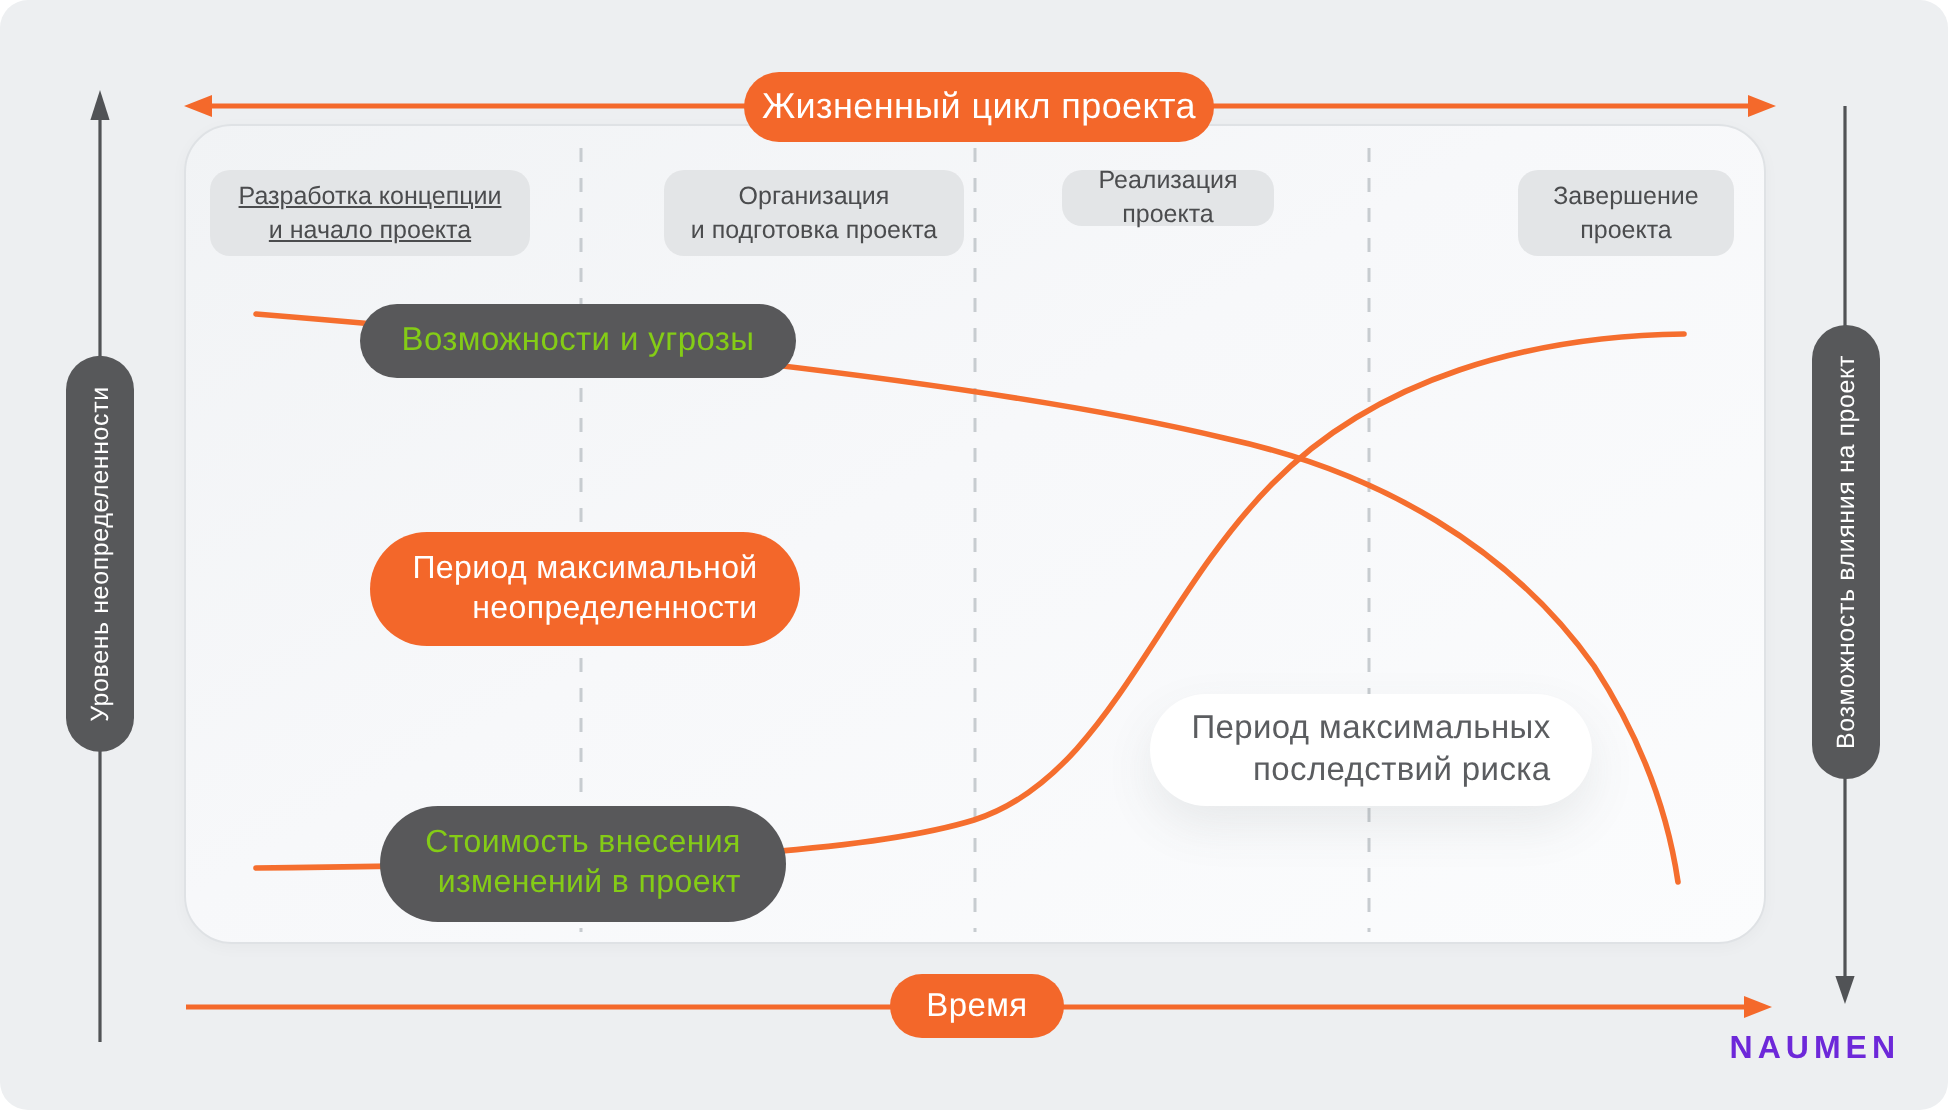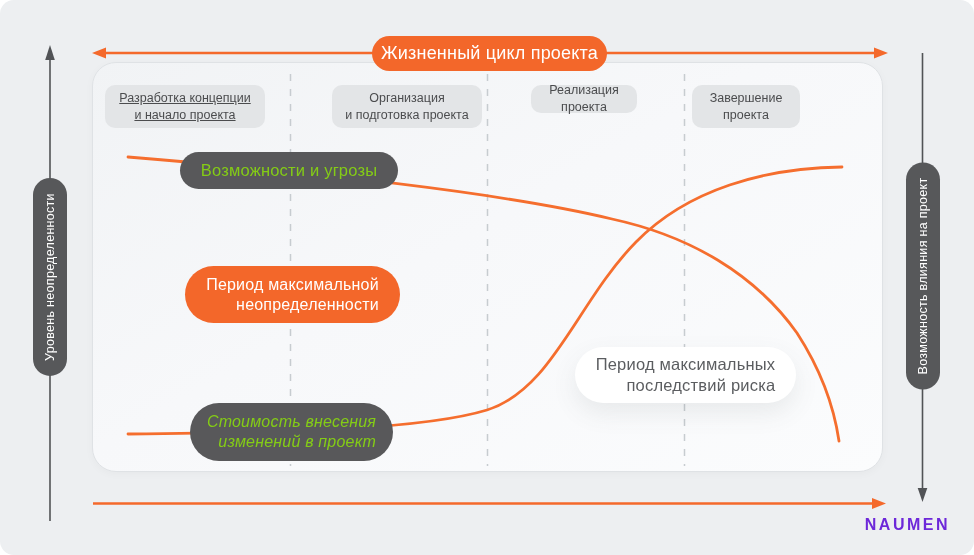--- a/index.html
+++ b/index.html
@@ -17,33 +17,33 @@
   .layer{position:absolute;left:0;top:0;}
   .phase{
     position:absolute;background:#e3e5e7;border-radius:10px;
     color:#4b4c4e;font-size:12.5px;line-height:1.35;
     display:flex;align-items:center;justify-content:center;
     text-align:center;white-space:pre-line;
   }
   .phase-1{left:105px;top:85px;width:160px;height:43px;text-decoration:underline;}
   .phase-2{left:308px;top:85px;width:150px;height:43px;margin-left:24px;}
   .phase-3{left:531px;top:85px;width:106px;height:28px;}
-  .phase-4{left:692px;top:85px;width:108px;height:43px;}
+  .phase-4{left:759px;top:85px;width:108px;height:43px;}
   .pill{
     position:absolute;display:flex;align-items:center;justify-content:center;
     text-align:right;border-radius:999px;white-space:pre-line;line-height:1.25;
     letter-spacing:0.2px;
   }
   .pill-dark{background:#58585a;color:#84cc16;}
   .pill-orange{background:#f3672a;color:#ffffff;}
   .pill-white{background:#ffffff;color:#5b5d60;box-shadow:0 10px 24px rgba(80,85,92,0.10);}
   .pill-lifecycle{left:372px;top:36px;width:235px;height:35px;font-size:18px;}
   .pill-opportunities{left:180px;top:152px;width:218px;height:37px;font-size:16.5px;}
   .pill-uncertainty{left:185px;top:266px;width:215px;height:57px;font-size:16px;}
-  .pill-cost{left:190px;top:403px;width:203px;height:58px;font-size:16px;font-style:italic;}
+  .pill-cost{left:190px;top:403px;width:203px;height:58px;font-size:16px;}
   .pill-risk{left:575px;top:347px;width:221px;height:56px;font-size:16.5px;}
   .pill-time{left:445px;top:487px;width:87px;height:32px;font-size:16.5px;}
   .vpill{
     position:absolute;background:#57585a;color:#ffffff;border-radius:999px;
     padding:10px 15px;font-size:12.5px;white-space:nowrap;letter-spacing:0.3px;
     transform:translate(-50%,-50%) rotate(-90deg);
   }
   .vpill-left{left:50px;top:277px;}
   .vpill-right{left:923px;top:276px;}
   .brand{
@@ -87,20 +87,21 @@
   <div class="phase phase-2">Организация
 и подготовка проекта</div>
   <div class="phase phase-3">Реализация
 проекта</div>
   <div class="phase phase-4">Завершение
 проекта</div>
 
   <div class="pill pill-orange pill-lifecycle">Жизненный цикл проекта</div>
   <div class="vpill vpill-left">Уровень неопределенности</div>
   <div class="vpill vpill-right">Возможность влияния на проект</div>
+  <div class="pill pill-orange pill-time">Время</div>
 
   <div class="pill pill-dark pill-opportunities">Возможности и угрозы</div>
   <div class="pill pill-orange pill-uncertainty">Период максимальной
 неопределенности</div>
   <div class="pill pill-dark pill-cost">Стоимость внесения
 изменений в проект</div>
   <div class="pill pill-white pill-risk">Период максимальных
 последствий риска</div>
 
   <div class="brand">NAUMEN</div>

